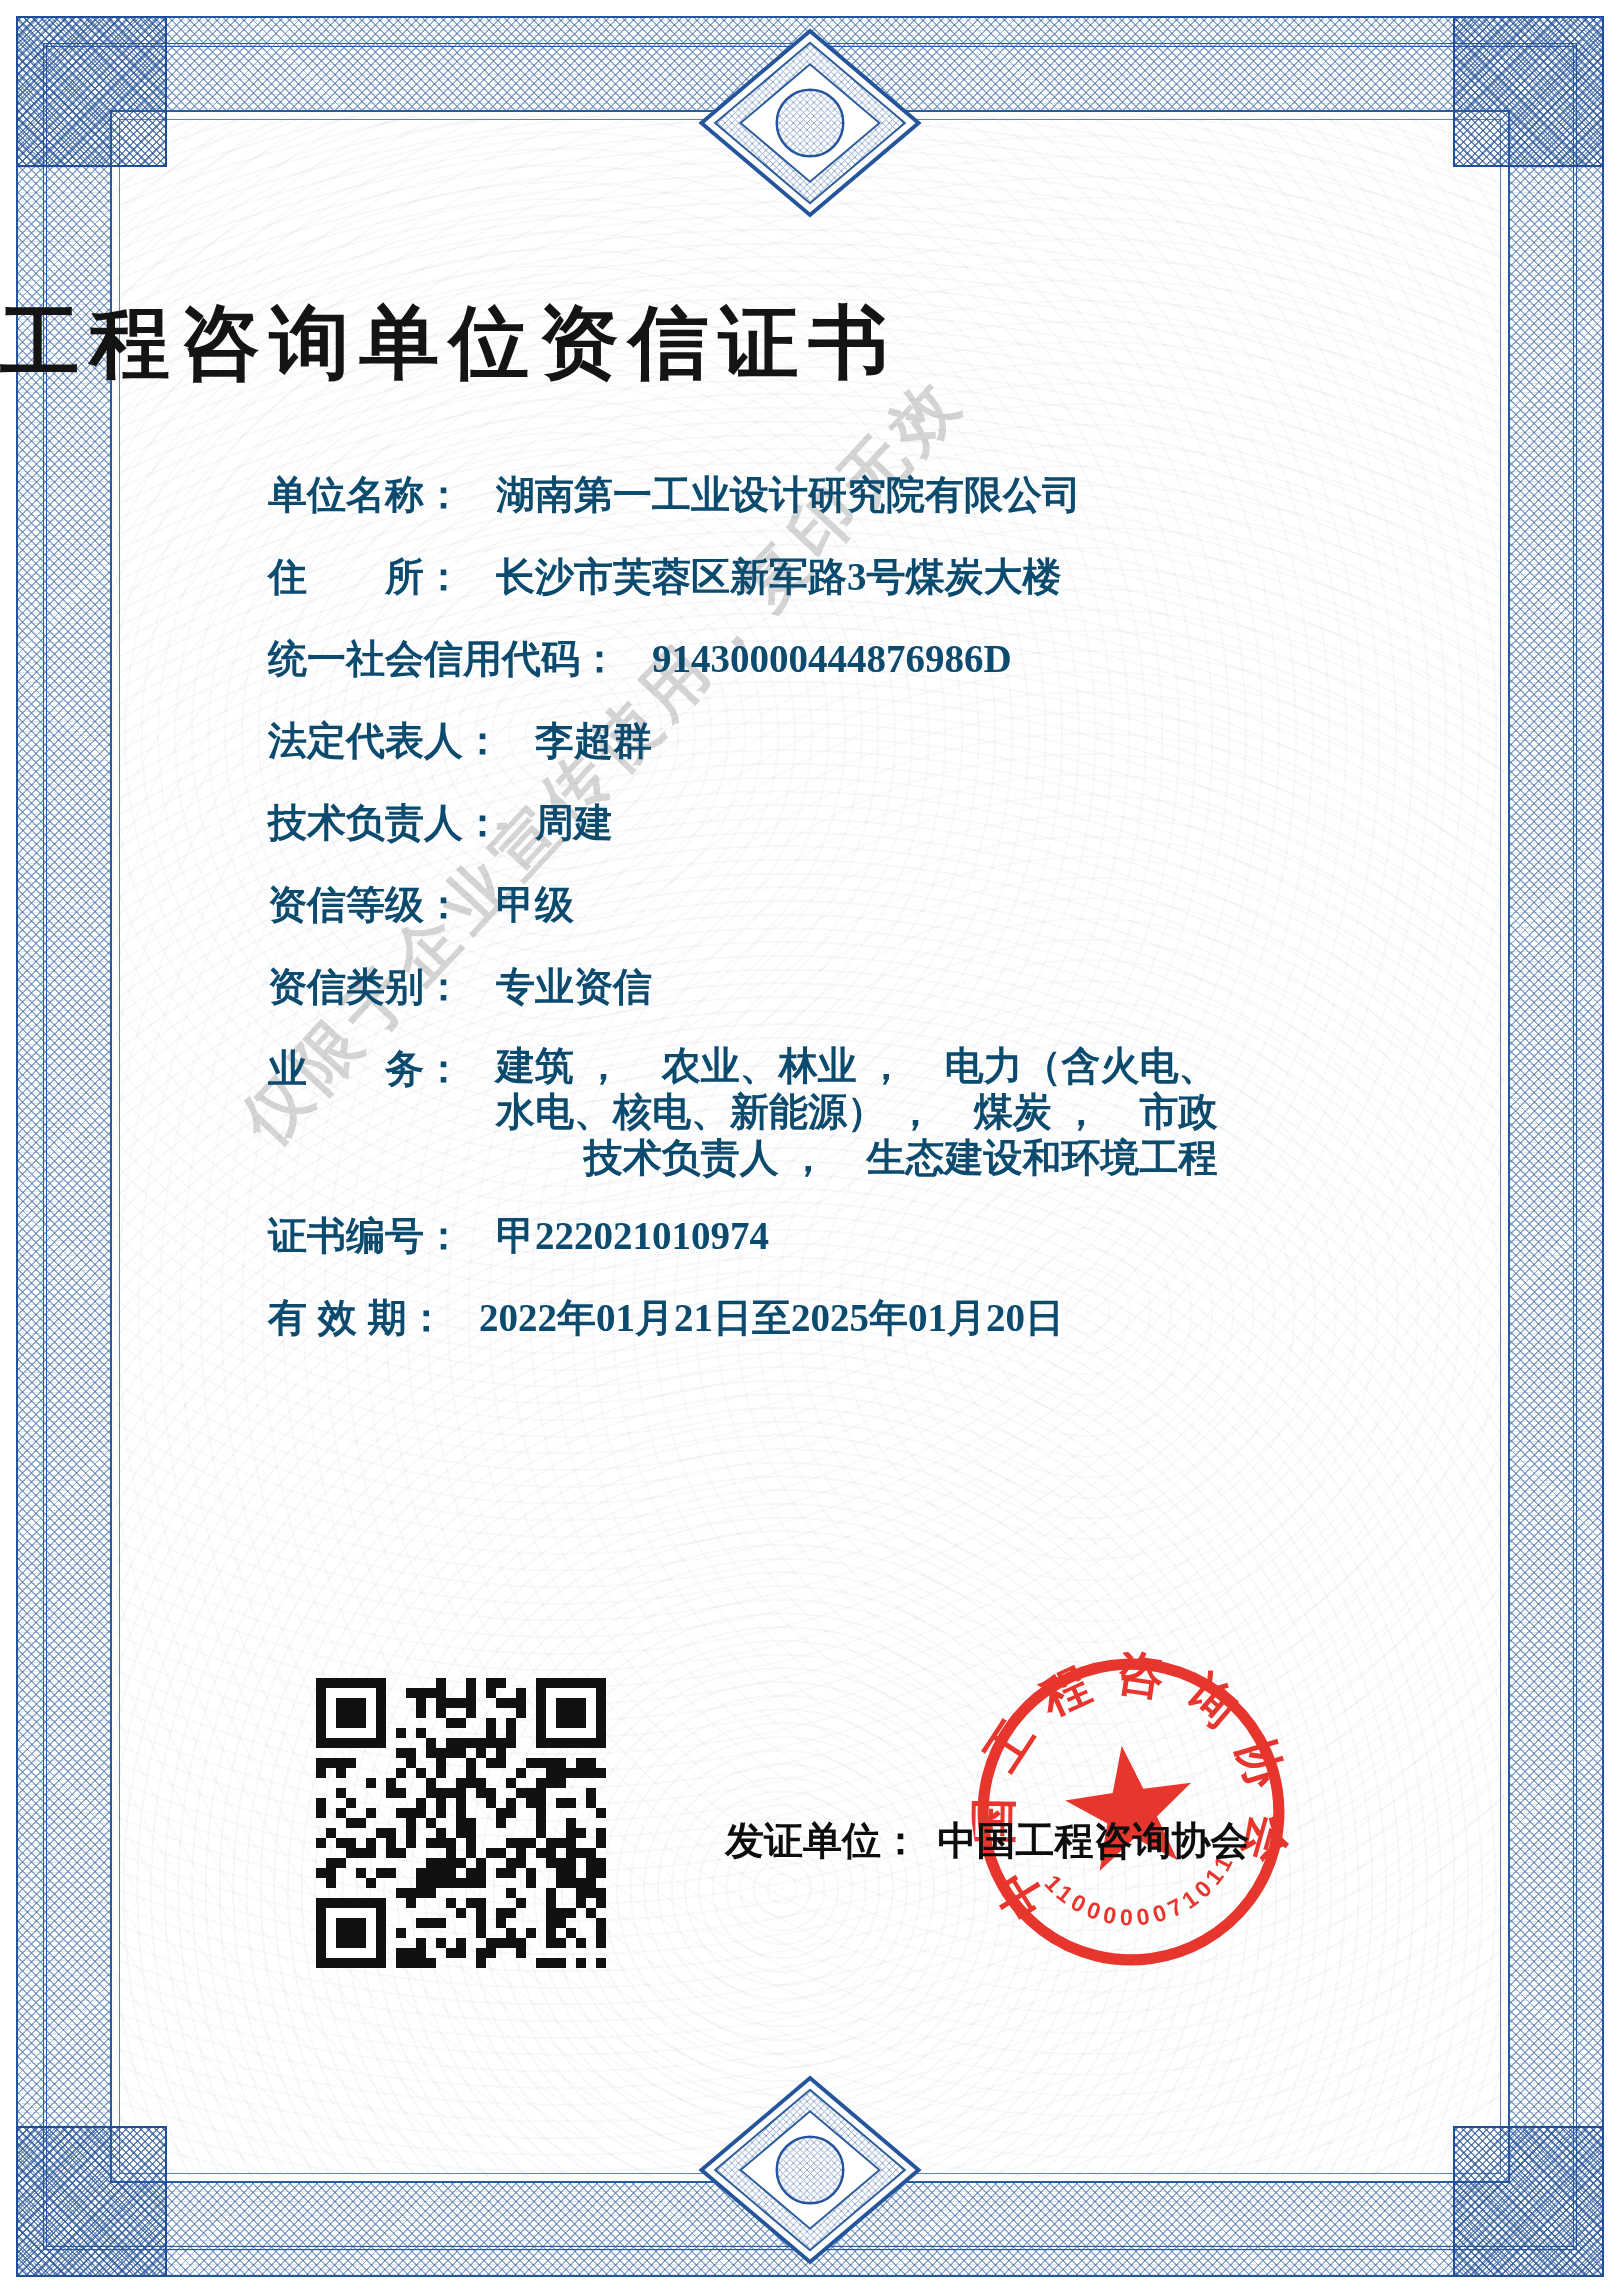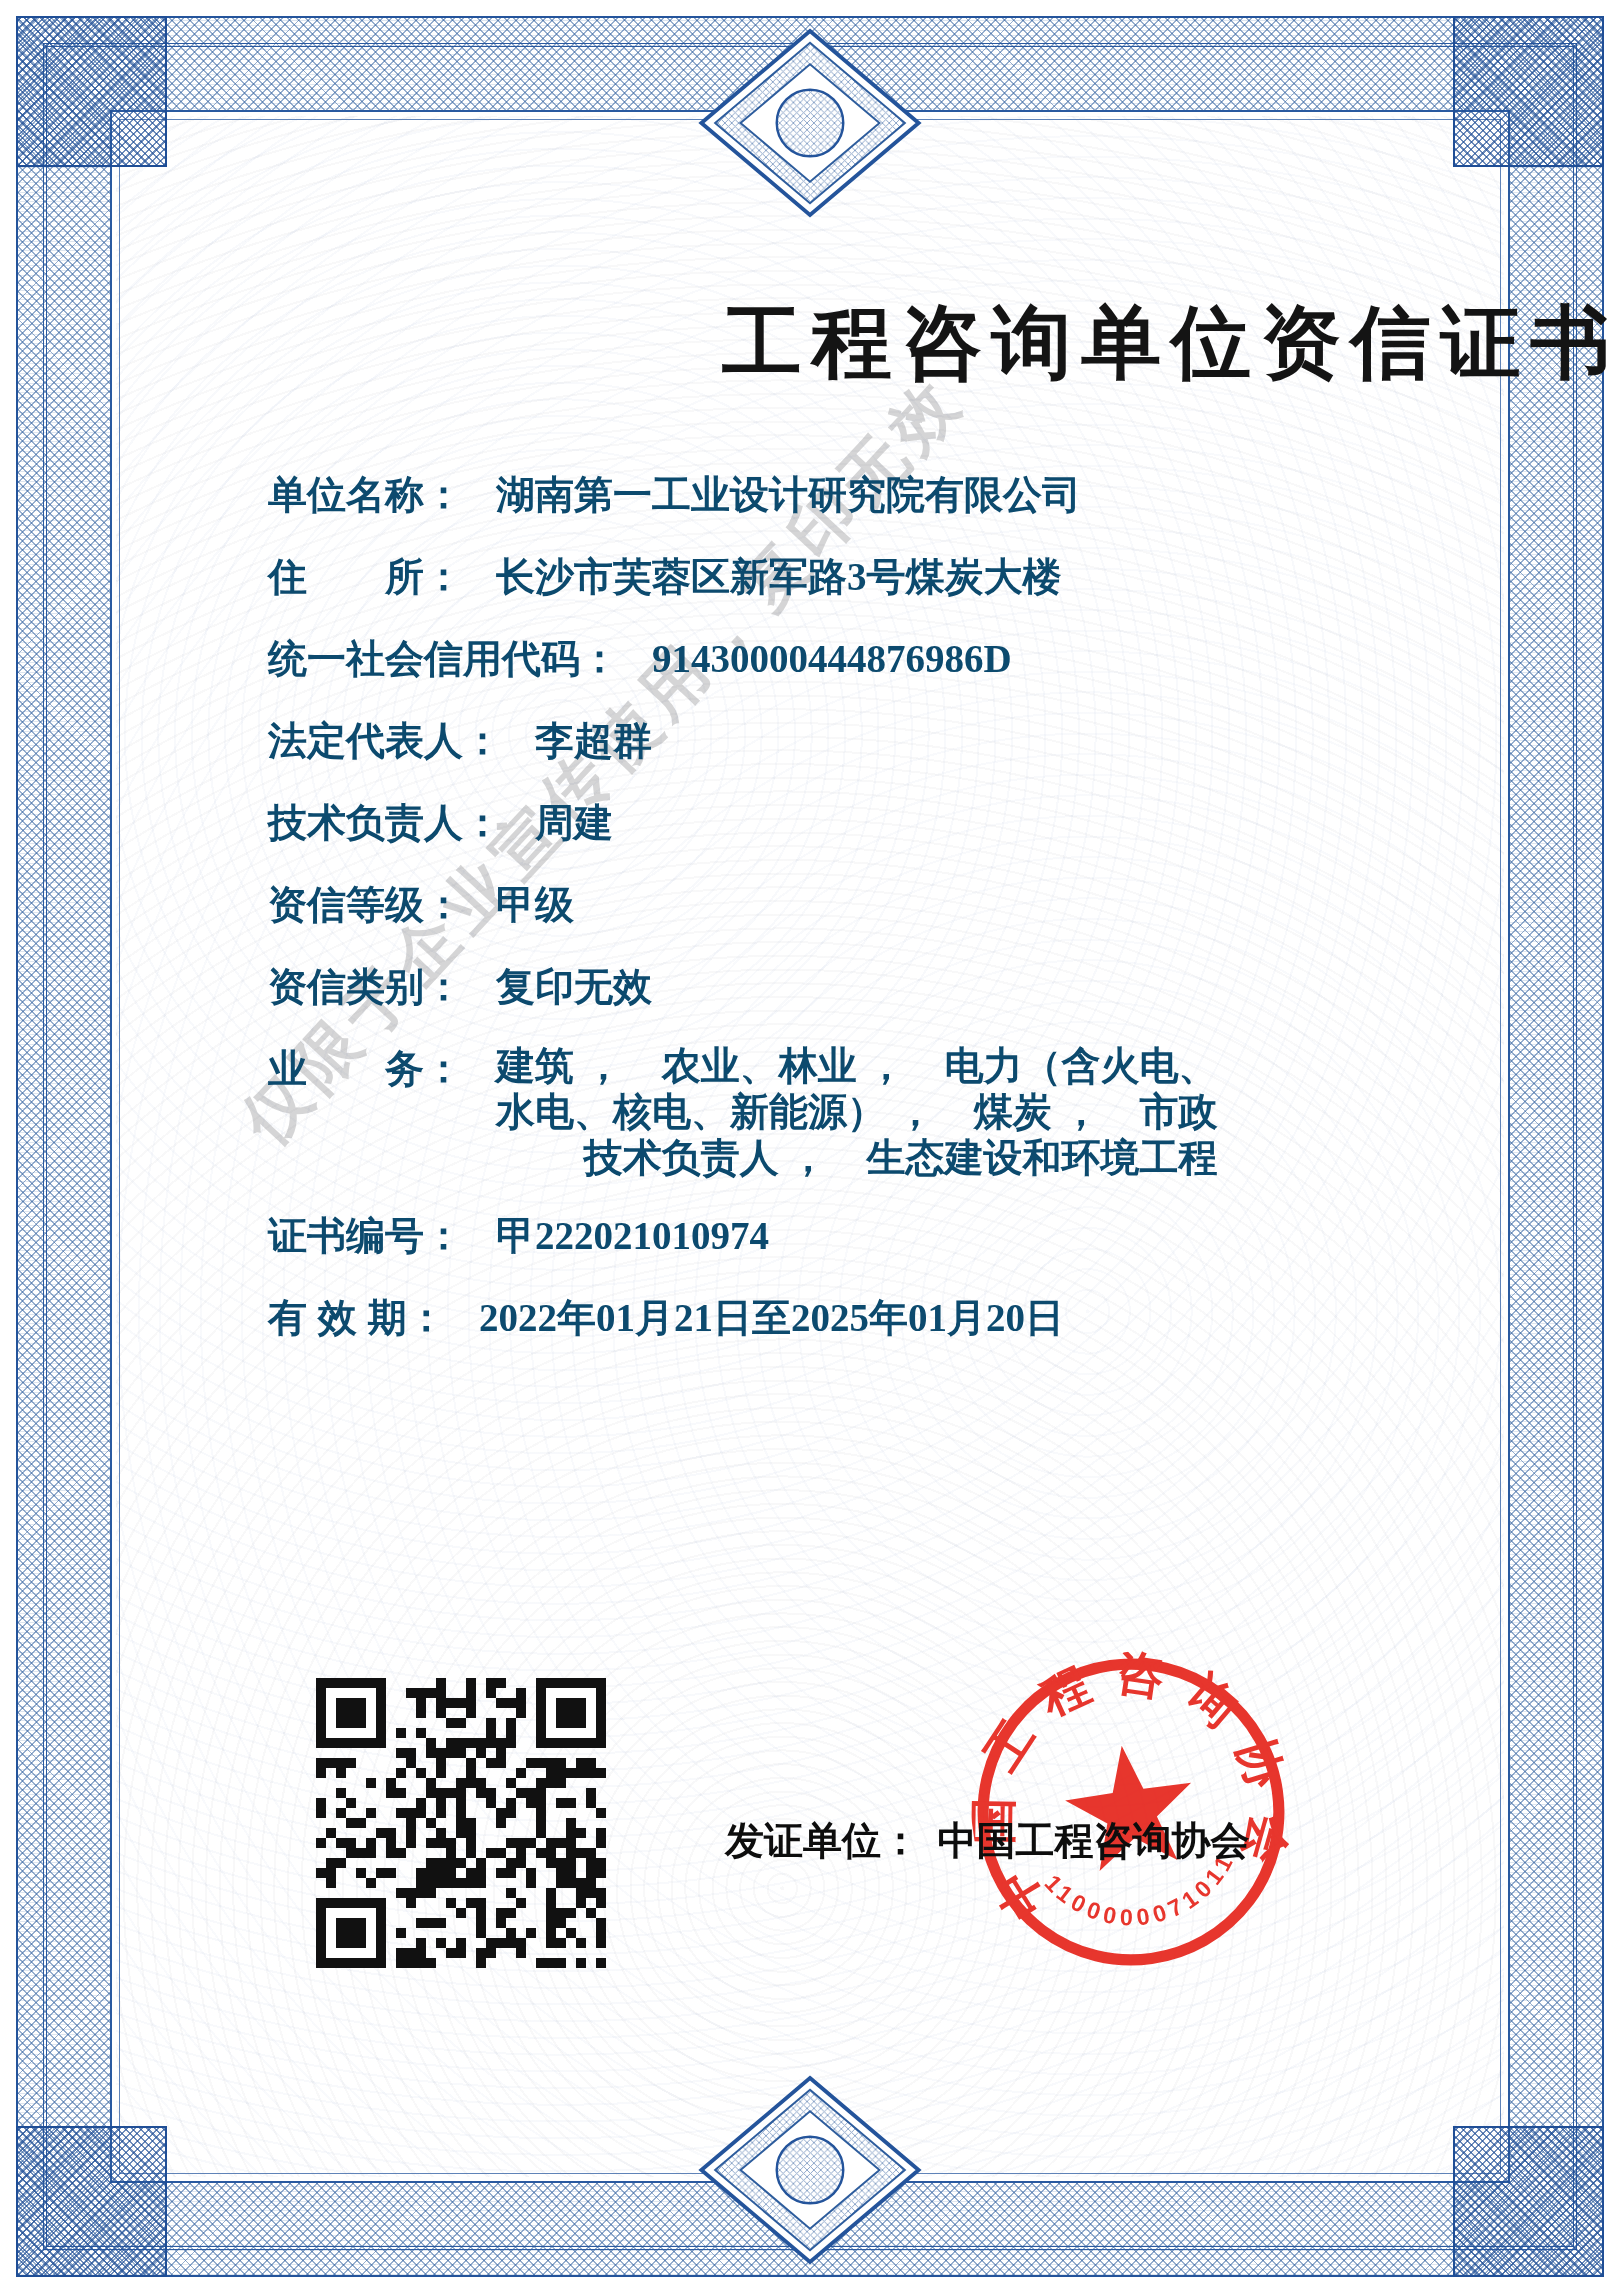--- a/index.html
+++ b/index.html
@@ -46,21 +46,21 @@
     position:absolute;left:108px;top:314px;width:990px;height:892px;z-index:2;
     display:flex;align-items:center;justify-content:center;pointer-events:none;
   }
   .watermark span{
     transform:rotate(-47deg);
     font-size:65px;font-weight:700;letter-spacing:7.8px;white-space:nowrap;
     color:rgba(115,115,118,.30);
   }
   
   .title{
-    position:absolute;top:290px;left:0;width:100%;text-align:right;z-index:4;
+    position:absolute;top:290px;left:0;width:100%;text-align:left;z-index:4;
     font-size:80px;font-weight:900;letter-spacing:9.8px;color:#141414;
   }
   .rows{position:absolute;left:268px;top:469px;width:1186px;z-index:4;color:#0c4a6e;}
   .row{display:flex;align-items:flex-start;line-height:51px;margin-bottom:31px;}
   .row .label{
     flex:0 0 auto;min-width:178px;font-size:39px;font-weight:800;white-space:nowrap;
     font-family:"Liberation Sans","DejaVu Sans",sans-serif;
   }
   .row .value{
     margin-left:33px;font-size:39px;font-weight:600;white-space:nowrap;
@@ -141,21 +141,21 @@
     <div class="row">
       <span class="label">技术负责人：</span>
       <span class="value">周建</span>
     </div>
     <div class="row">
       <span class="label">资信等级：</span>
       <span class="value">甲级</span>
     </div>
     <div class="row">
       <span class="label">资信类别：</span>
-      <span class="value">复印无效</span>
+      <span class="value">专业资信</span>
     </div>
 
     <div class="row biz">
       <span class="label">业　　务：</span>
       <span class="value">
         <div>建筑 ，　农业、林业 ，　电力（含火电、</div>
         <div>水电、核电、新能源） ，　煤炭 ，　市政</div>
         <div>技术负责人 ，　生态建设和环境工程</div>
       </span>
     </div>

